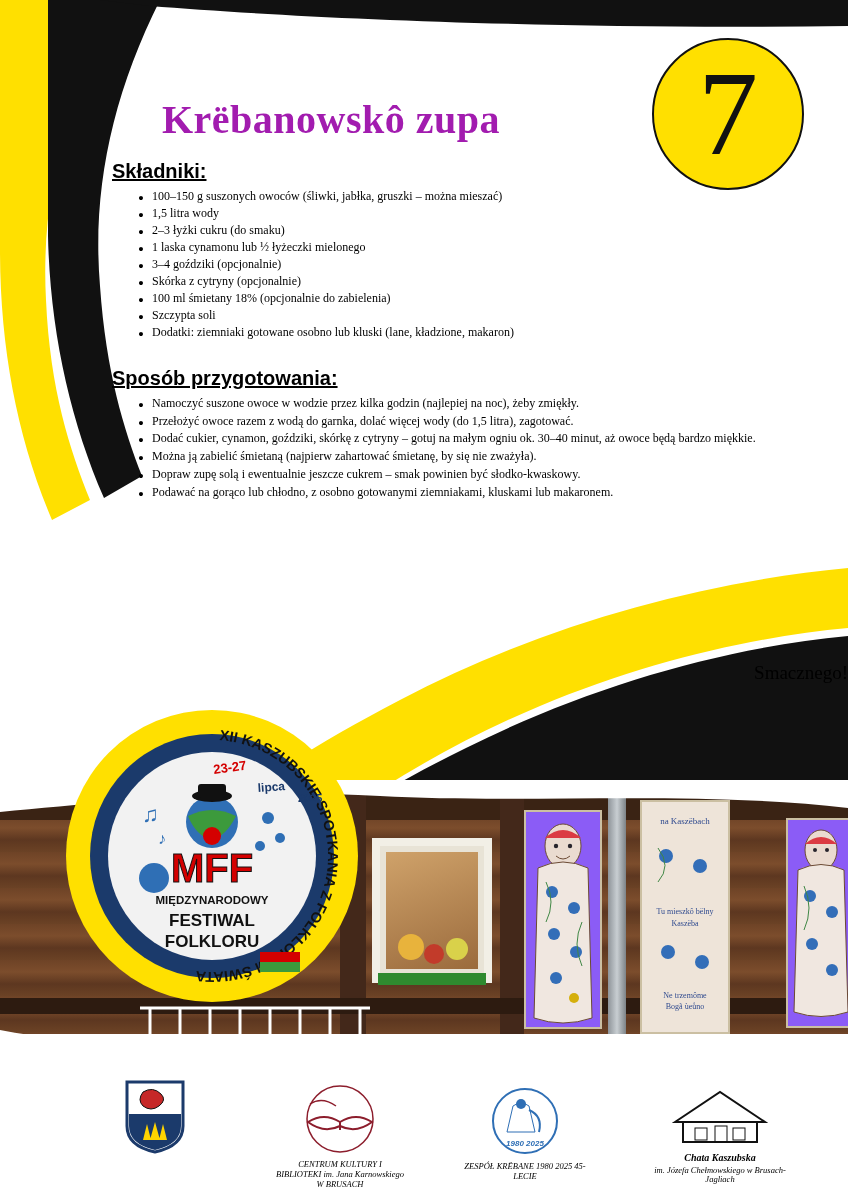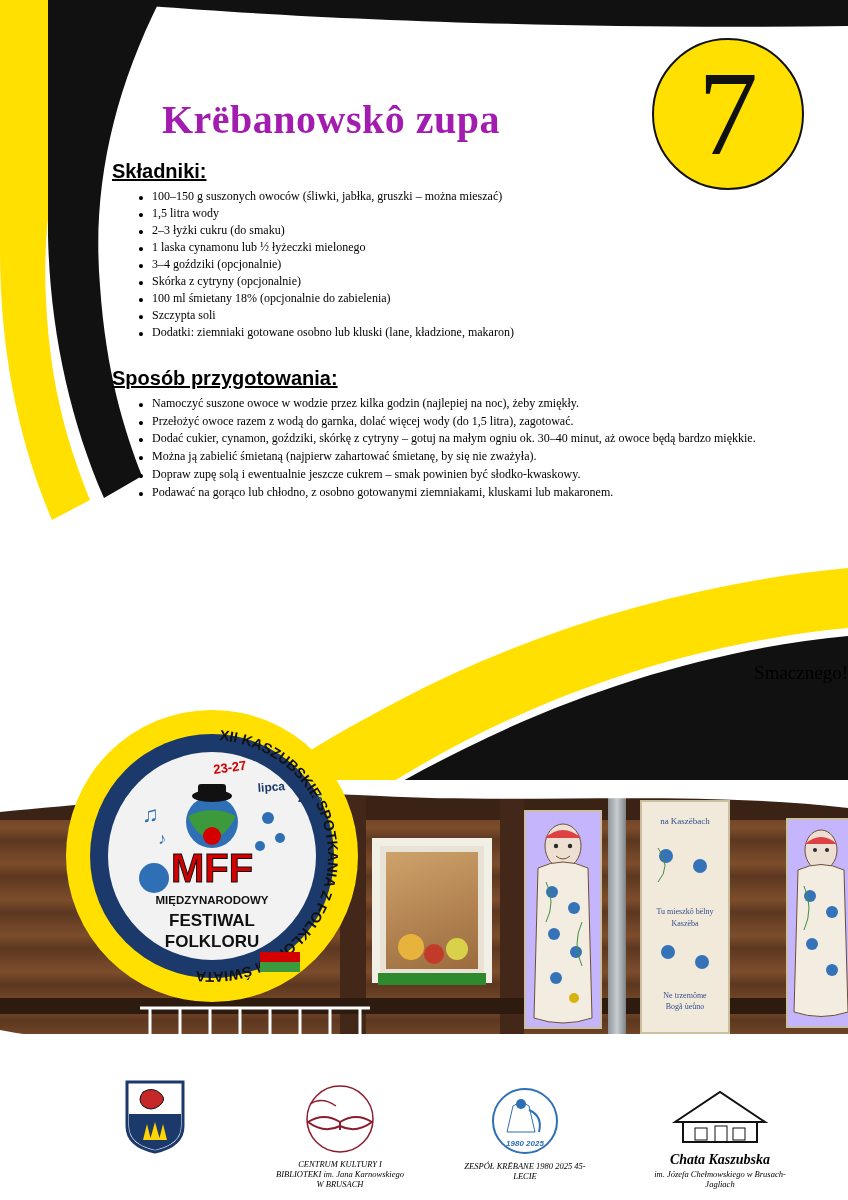--- a/index.html
+++ b/index.html
@@ -154,21 +154,21 @@
   .green-bar {
     position: absolute;
     left: 378px;
     top: 193px;
     width: 108px;
     height: 12px;
     background: #2f8a2f;
   }
   .panel {
     position: absolute;
-    background: #c4b5fd;
+    background: #8b5cf6;
     border: 2px solid #cbbfa2;
   }
   .panel .pattern {
     position: absolute;
     inset: 0;
     opacity: .95;
   }
   .pipe {
     position: absolute;
     left: 608px;
@@ -207,21 +207,21 @@
     position: absolute;
     text-align: center;
     font-family: "Liberation Serif", serif;
     font-style: italic;
   }
   .logo-caption {
     font-size: 8.5px;
     line-height: 1.15;
     margin-top: 2px;
   }
-  .logo-caption.bold { font-weight: bold; font-size: 14px; }
+  .logo-caption.bold { font-weight: bold; font-size: 10px; }
 </style>
 </head>
 <body>
 
 <div class="deco">
   <svg width="848" height="1200" viewBox="0 0 848 1200">
 
     <path d="M0,0 L120,0 C70,90 40,190 46,300 C50,390 70,450 90,500 L52,520
              C18,440 0,350 0,250 Z" fill="#ffe000"></path>
 

